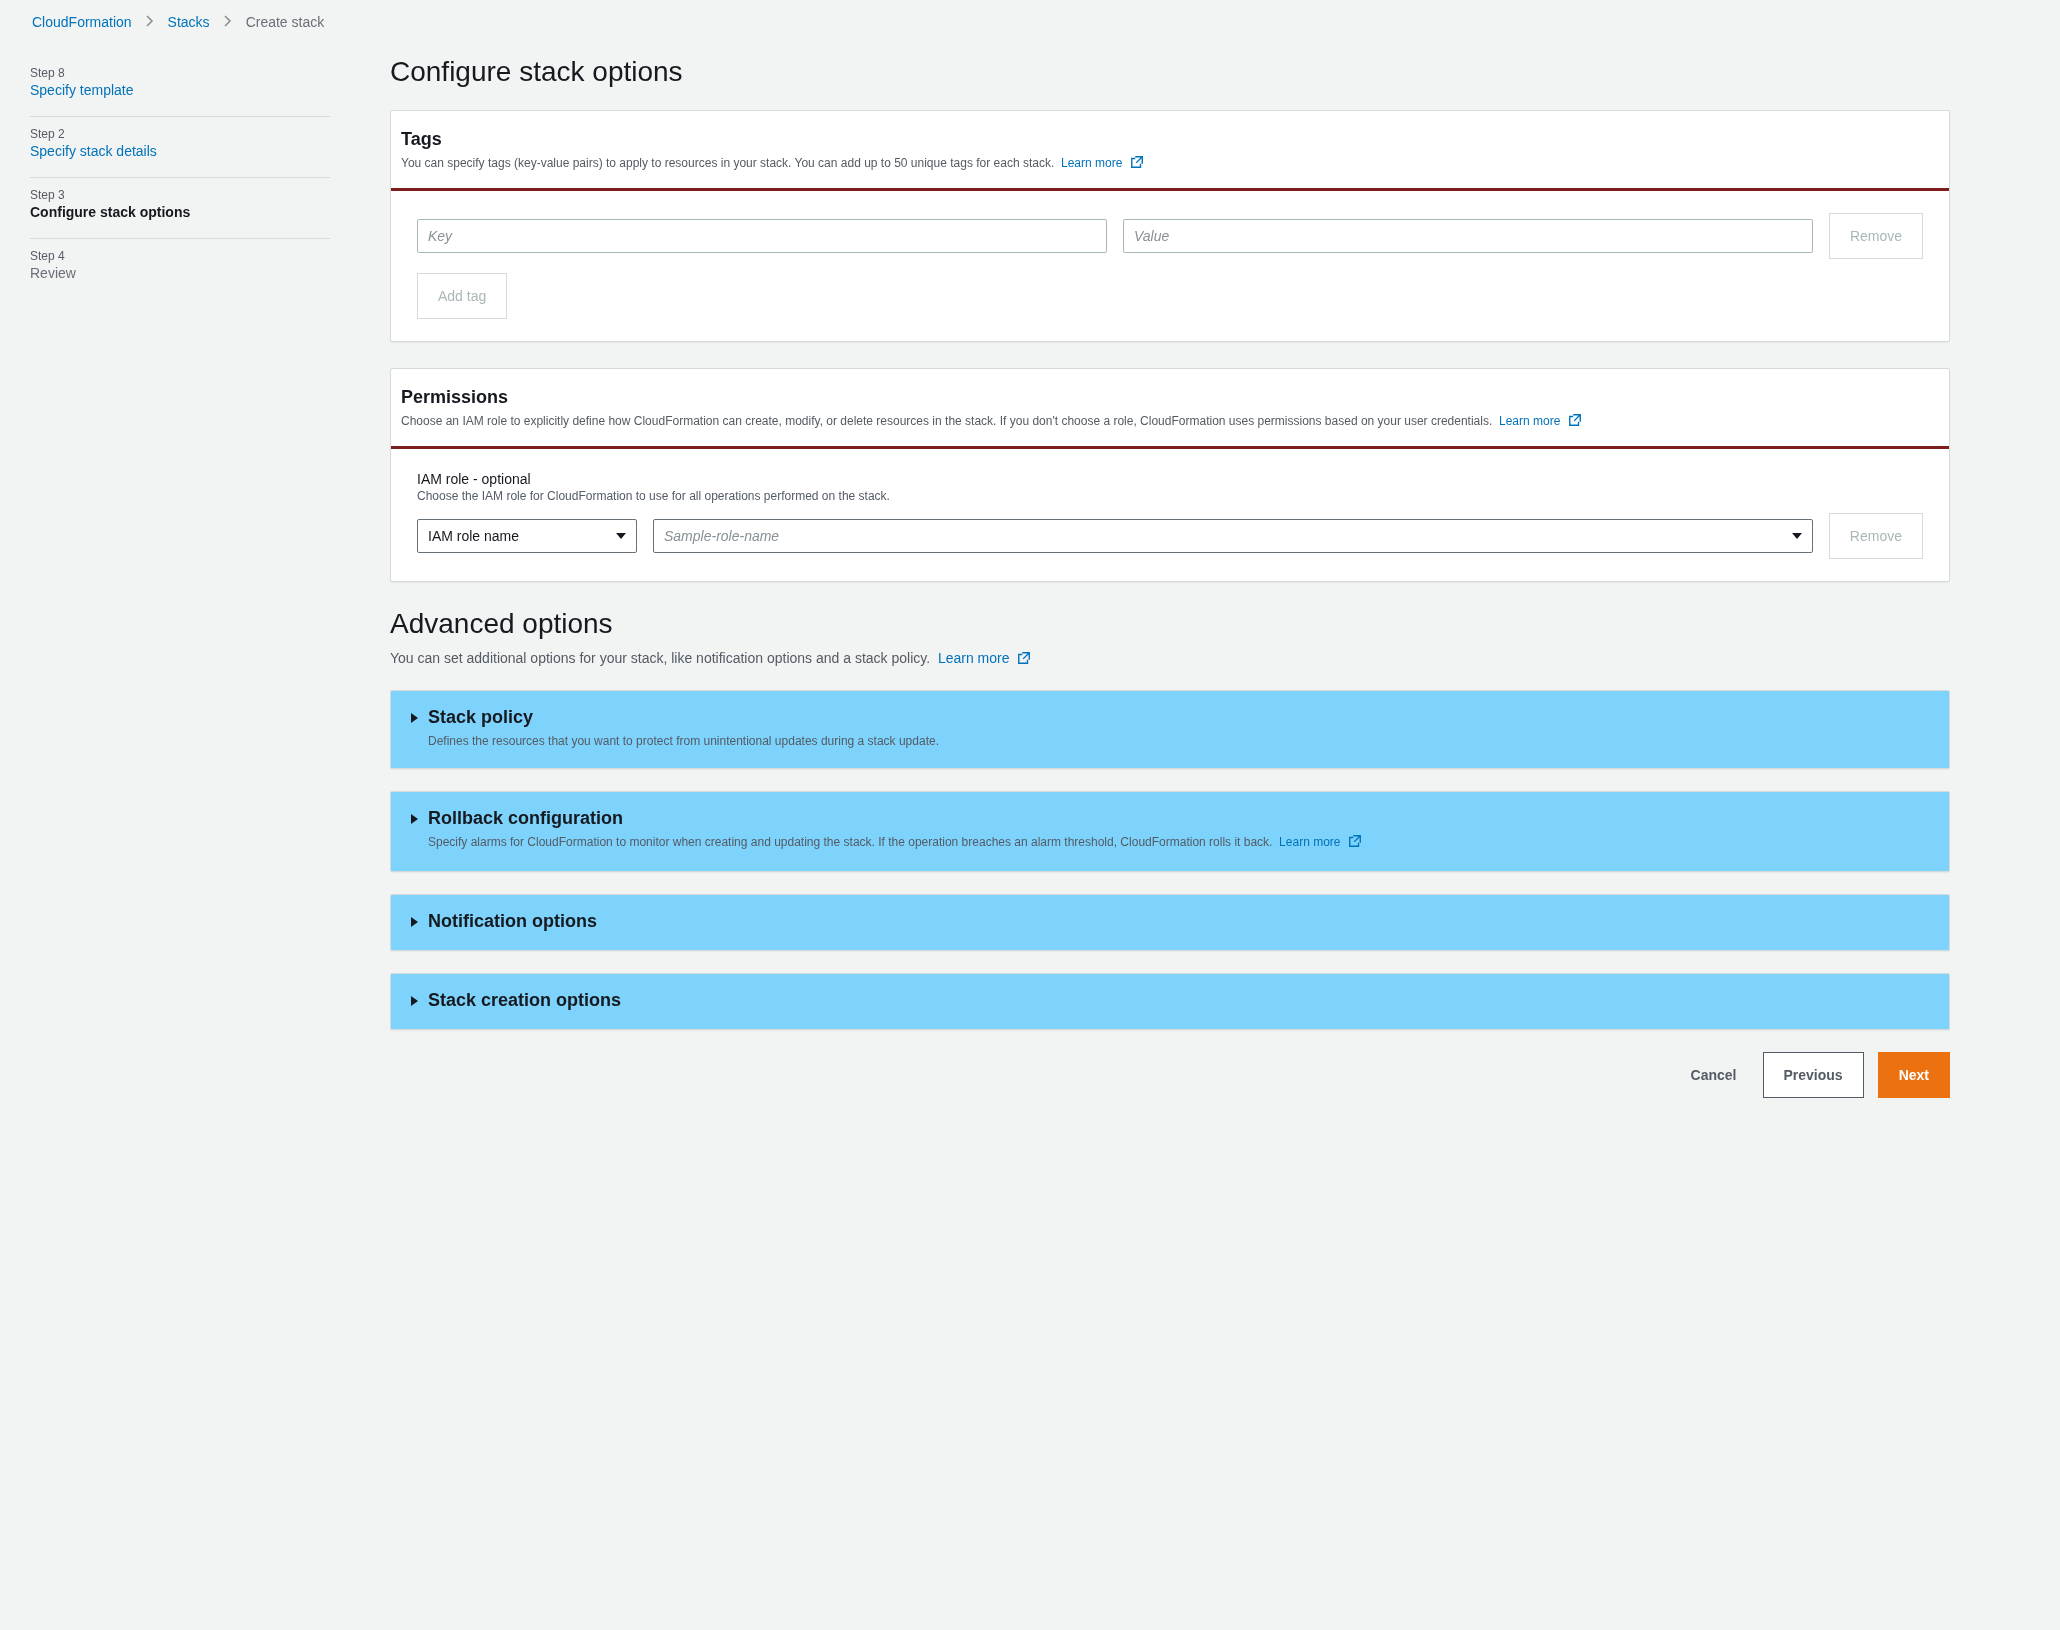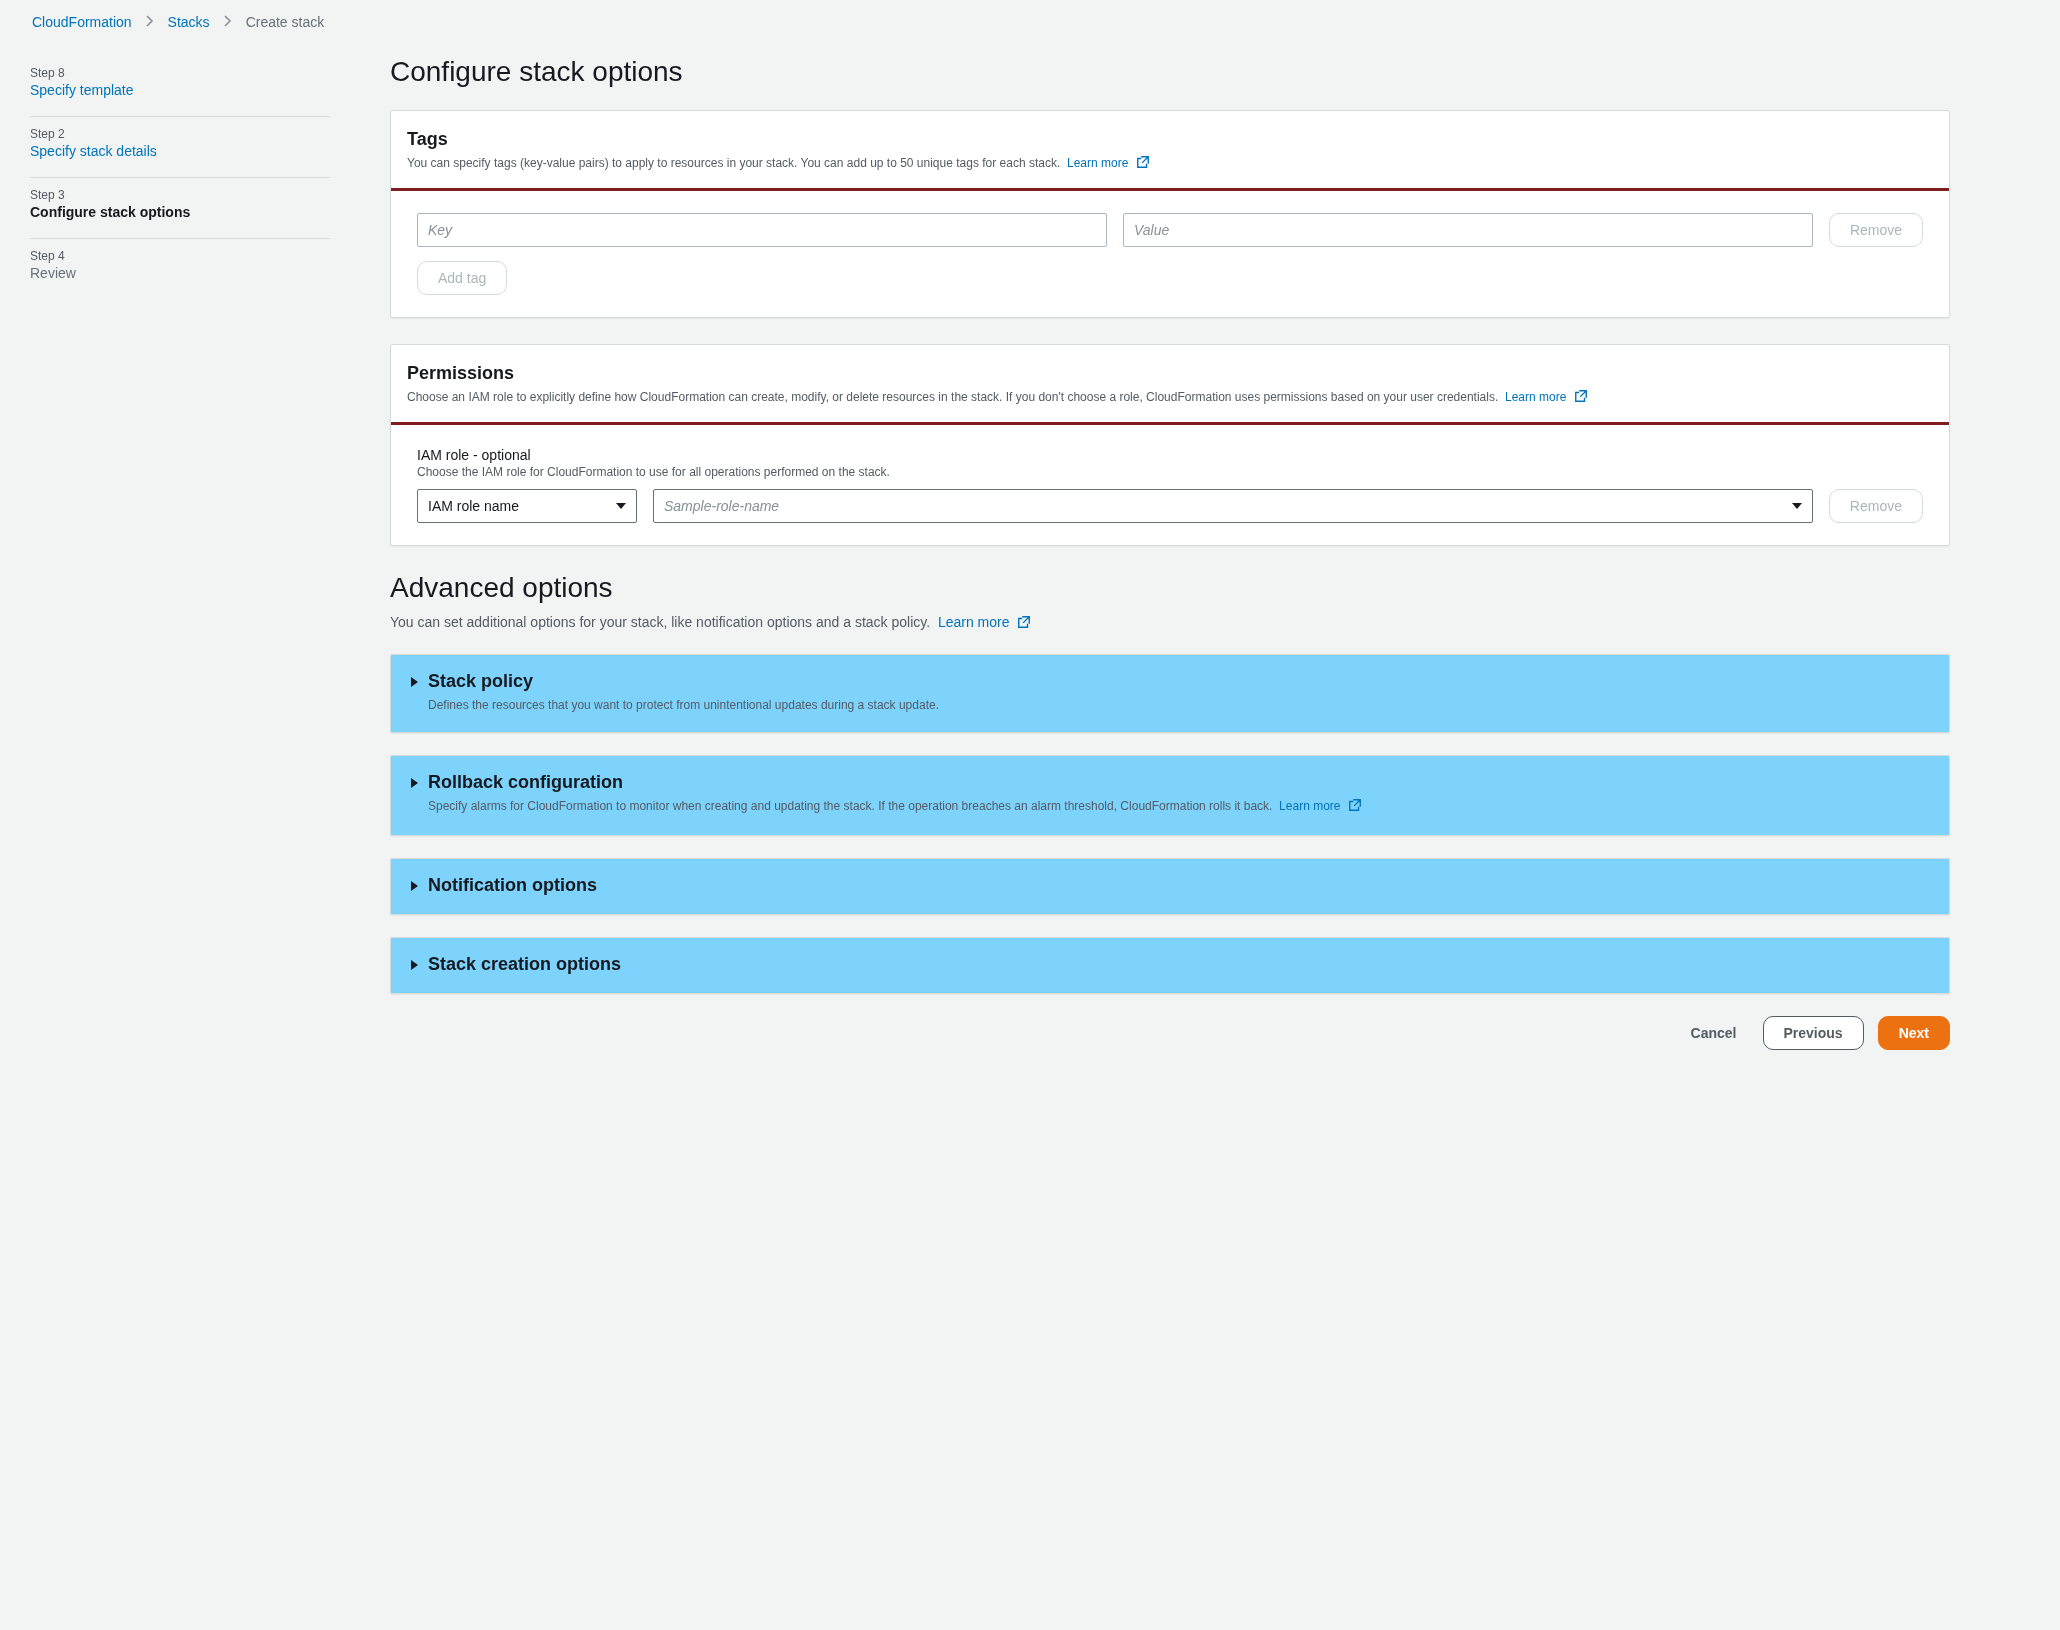--- a/index.html
+++ b/index.html
@@ -43,36 +43,36 @@
   .main { flex: 1; max-width: 1560px; }
   h1 { font-size: 28px; font-weight: 400; margin-bottom: 22px; }
 
   .panel {
     background: #fff;
     border: 1px solid #d5dbdb;
     border-radius: 2px;
     margin-bottom: 26px;
     box-shadow: 0 1px 1px rgba(0,0,0,0.05);
   }
-  .panel-head { padding: 18px 26px 14px 16px; }
+  .panel-head { padding: 18px 26px 14px 10px; }
   .panel-head h2 { font-size: 18px; font-weight: 700; margin-bottom: 4px; }
   .panel-head p { font-size: 12px; color: #545b64; line-height: 1.5; }
   .panel-body { border-top: 3px solid #7f1d1d; padding: 22px 26px; }
   .learn-more { color: #0073bb; text-decoration: none; font-size: 12px; white-space: nowrap; }
   .learn-more .ext-icon { margin-left: 4px; vertical-align: -2px; }
 
   .tag-row { display: flex; gap: 16px; align-items: center; margin-bottom: 14px; }
   .tag-row input[type=text] {
     flex: 1; height: 34px; border: 1px solid #aab7b8; border-radius: 2px;
     padding: 0 10px; font-size: 14px; color: #16191f; font-style: italic;
   }
   .tag-row input[type=text]::placeholder { color: #879196; }
   .btn {
-    height: 34px; padding: 0 20px; background: #fff; border: 1px solid #545b64;
-    border-radius: 10px; font-size: 14px; font-weight: 700; color: #545b64; cursor: pointer;
+    height: 46px; padding: 0 20px; background: #fff; border: 1px solid #545b64;
+    border-radius: 0; font-size: 14px; font-weight: 700; color: #545b64; cursor: pointer;
   }
   .btn:disabled, .btn.disabled {
     color: #aab7b8; border-color: #d5dbdb; cursor: default; font-weight: 400;
   }
   .btn.primary { background: #ec7211; border-color: #ec7211; color: #fff; font-weight: 700; }
 
   .field-label { font-size: 14px; color: #16191f; margin-bottom: 2px; }
   .field-hint { font-size: 12px; color: #545b64; margin-bottom: 10px; }
   .role-row { display: flex; gap: 16px; align-items: center; }
   .select {

